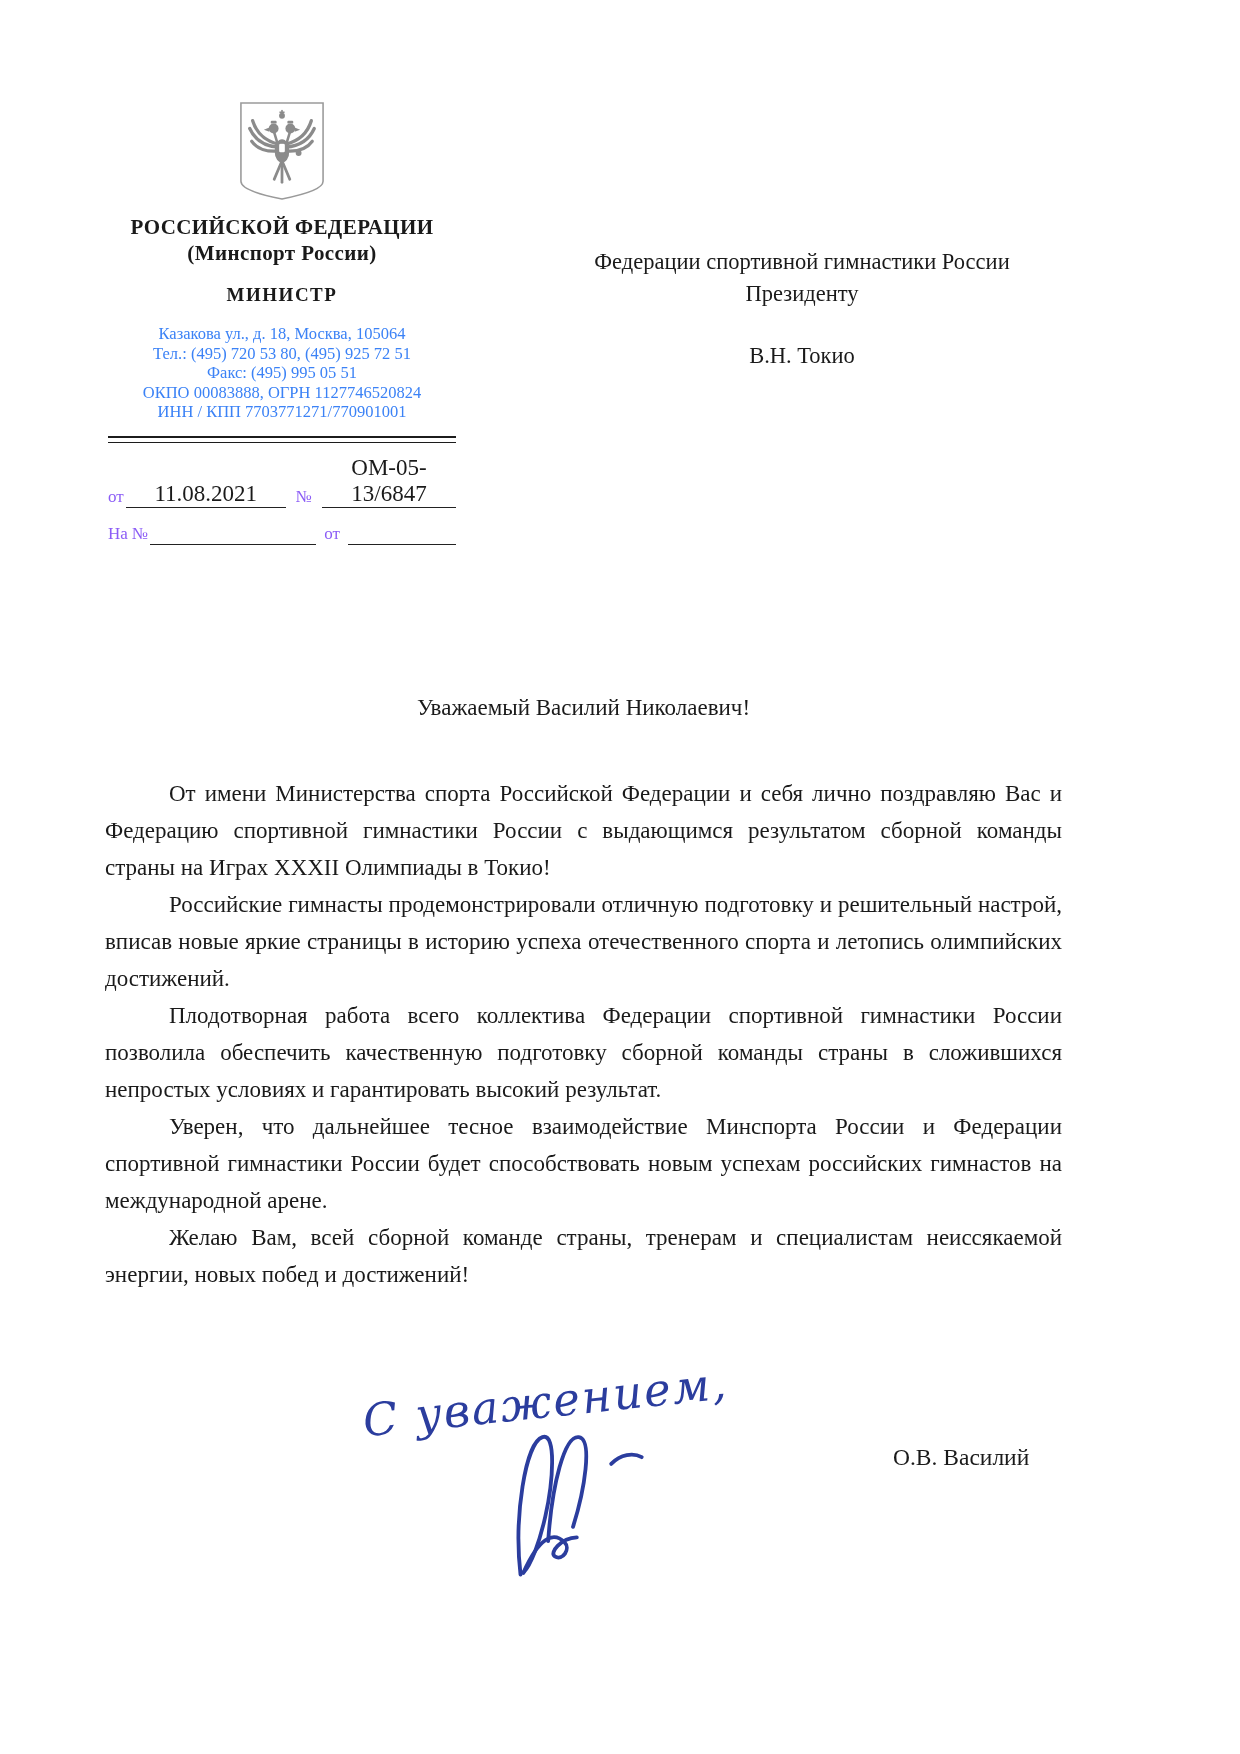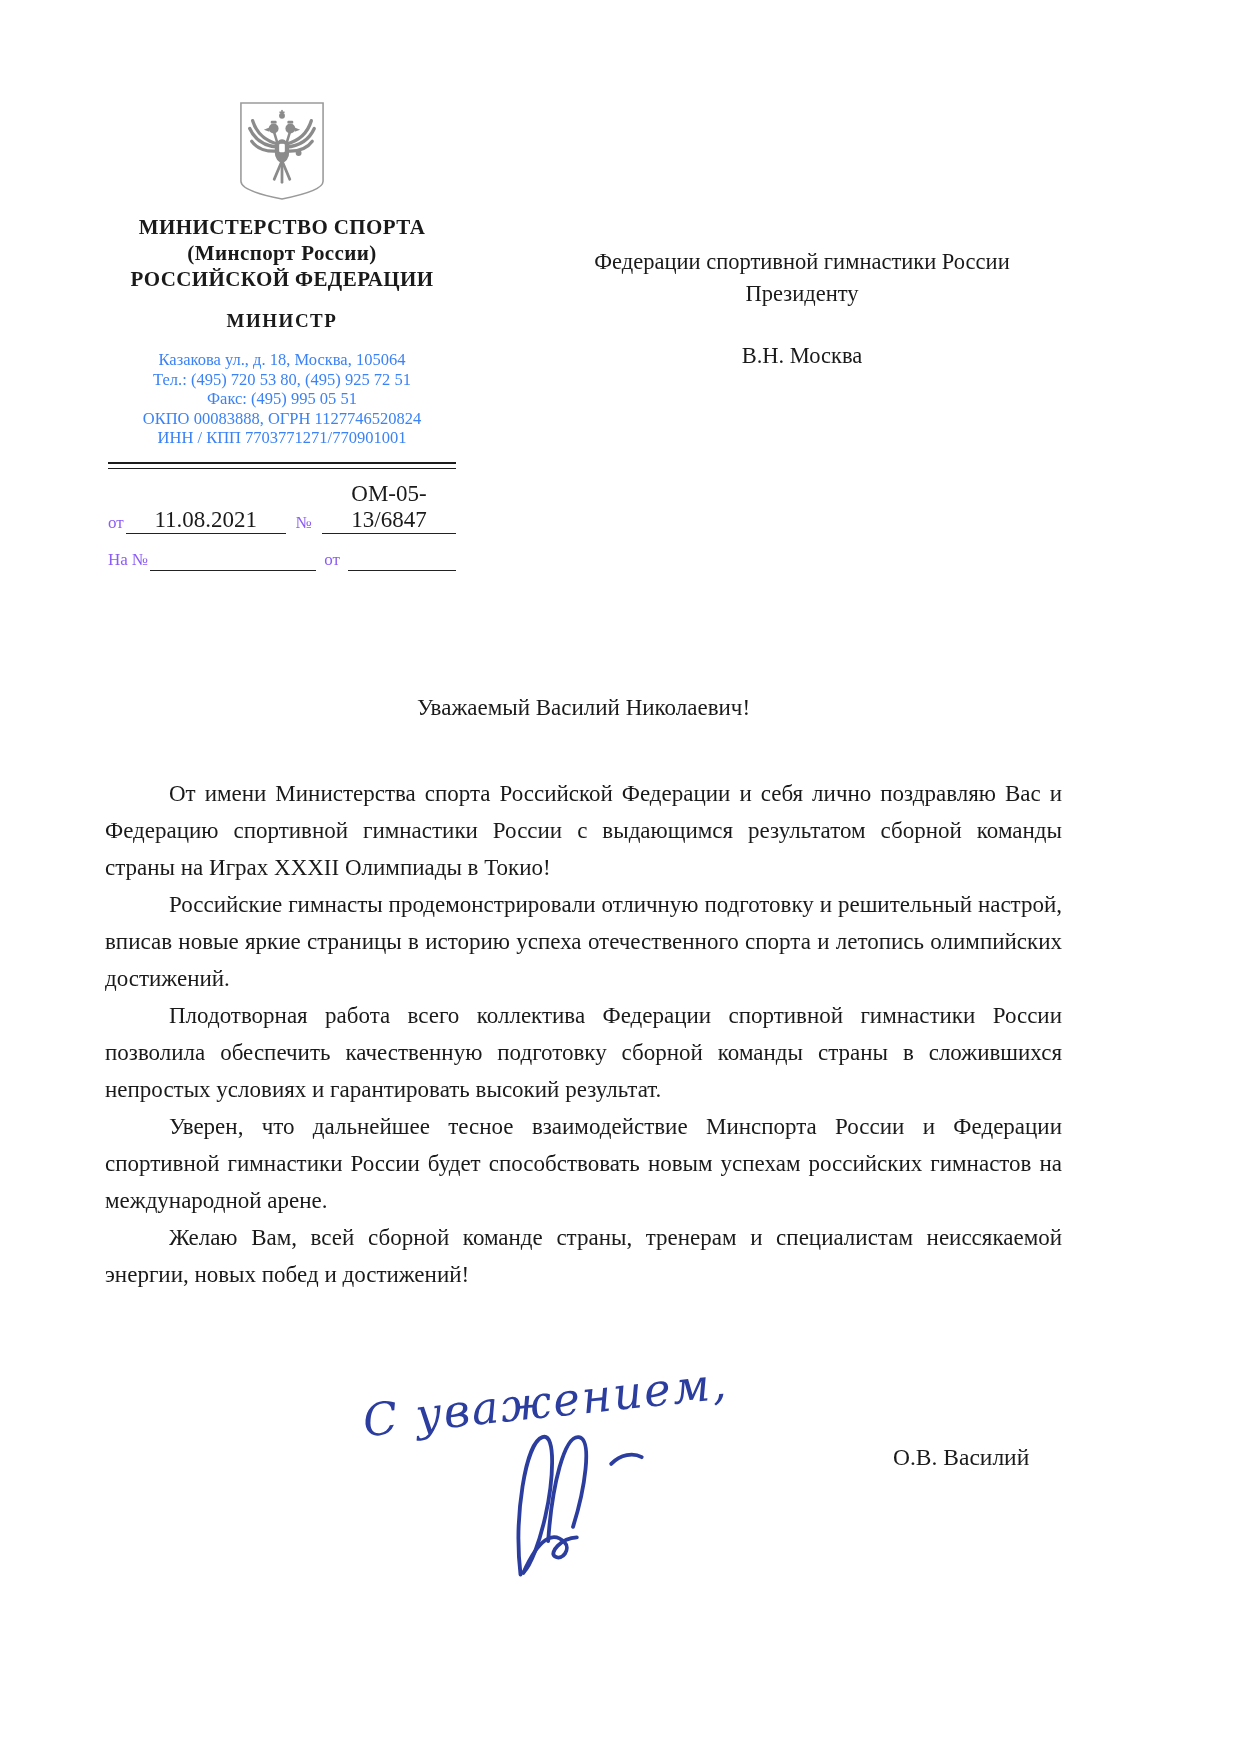--- a/index.html
+++ b/index.html
@@ -97,23 +97,22 @@
         <circle cx="45" cy="16" r="3"></circle>
         <rect x="44.2" y="10" width="1.6" height="5"></rect>
         <rect x="42.4" y="11.6" width="5.2" height="1.6"></rect>
 
         <circle cx="62" cy="54" r="3"></circle>
       </g>
 
       <rect x="41.5" y="44" width="7" height="10" rx="2" fill="#ffffff" stroke="#8b8b8b" stroke-width="1.2"></rect>
     </svg>
 
-    <div class="org-line">МИНИСТЕРСТВО СПОРТА</div>
+    <div class="org-line">РОССИЙСКОЙ ФЕДЕРАЦИИ</div>
     <div class="org-line">(Минспорт России)</div>
-    <div class="org-line">РОССИЙСКОЙ ФЕДЕРАЦИИ</div>
 
     <div class="minister">МИНИСТР</div>
 
     <div class="addr">
       <div>Казакова ул., д. 18, Москва, 105064</div>
       <div>Тел.: (495) 720 53 80, (495) 925 72 51</div>
       <div>Факс: (495) 995 05 51</div>
       <div>ОКПО 00083888, ОГРН 1127746520824</div>
       <div>ИНН / КПП 7703771271/770901001</div>
     </div>
@@ -131,21 +130,21 @@
       <span class="ref-label">На №</span>
       <span class="ref-blank1"></span>
       <span class="ref-label" style="margin-left:8px;">от</span>
       <span class="ref-blank2"></span>
     </div>
   </div>
 
   <div class="recipient">
     <div>Федерации спортивной гимнастики России</div>
     <div>Президенту</div>
-    <div class="to-name">В.Н. Москва</div>
+    <div class="to-name">В.Н. Токио</div>
   </div>
 
   <div class="body-block">
     <div class="salutation">Уважаемый Василий Николаевич!</div>
     <div class="paras">
       <p>От имени Министерства спорта Российской Федерации и себя лично поздравляю Вас и Федерацию спортивной гимнастики России с выдающимся результатом сборной команды страны на Играх XXXII Олимпиады в Токио!</p>
       <p>Российские гимнасты продемонстрировали отличную подготовку и решительный настрой, вписав новые яркие страницы в историю успеха отечественного спорта и летопись олимпийских достижений.</p>
       <p>Плодотворная работа всего коллектива Федерации спортивной гимнастики России позволила обеспечить качественную подготовку сборной команды страны в сложившихся непростых условиях и гарантировать высокий результат.</p>
       <p>Уверен, что дальнейшее тесное взаимодействие Минспорта России и Федерации спортивной гимнастики России будет способствовать новым успехам российских гимнастов на международной арене.</p>
       <p>Желаю Вам, всей сборной команде страны, тренерам и специалистам неиссякаемой энергии, новых побед и достижений!</p>

